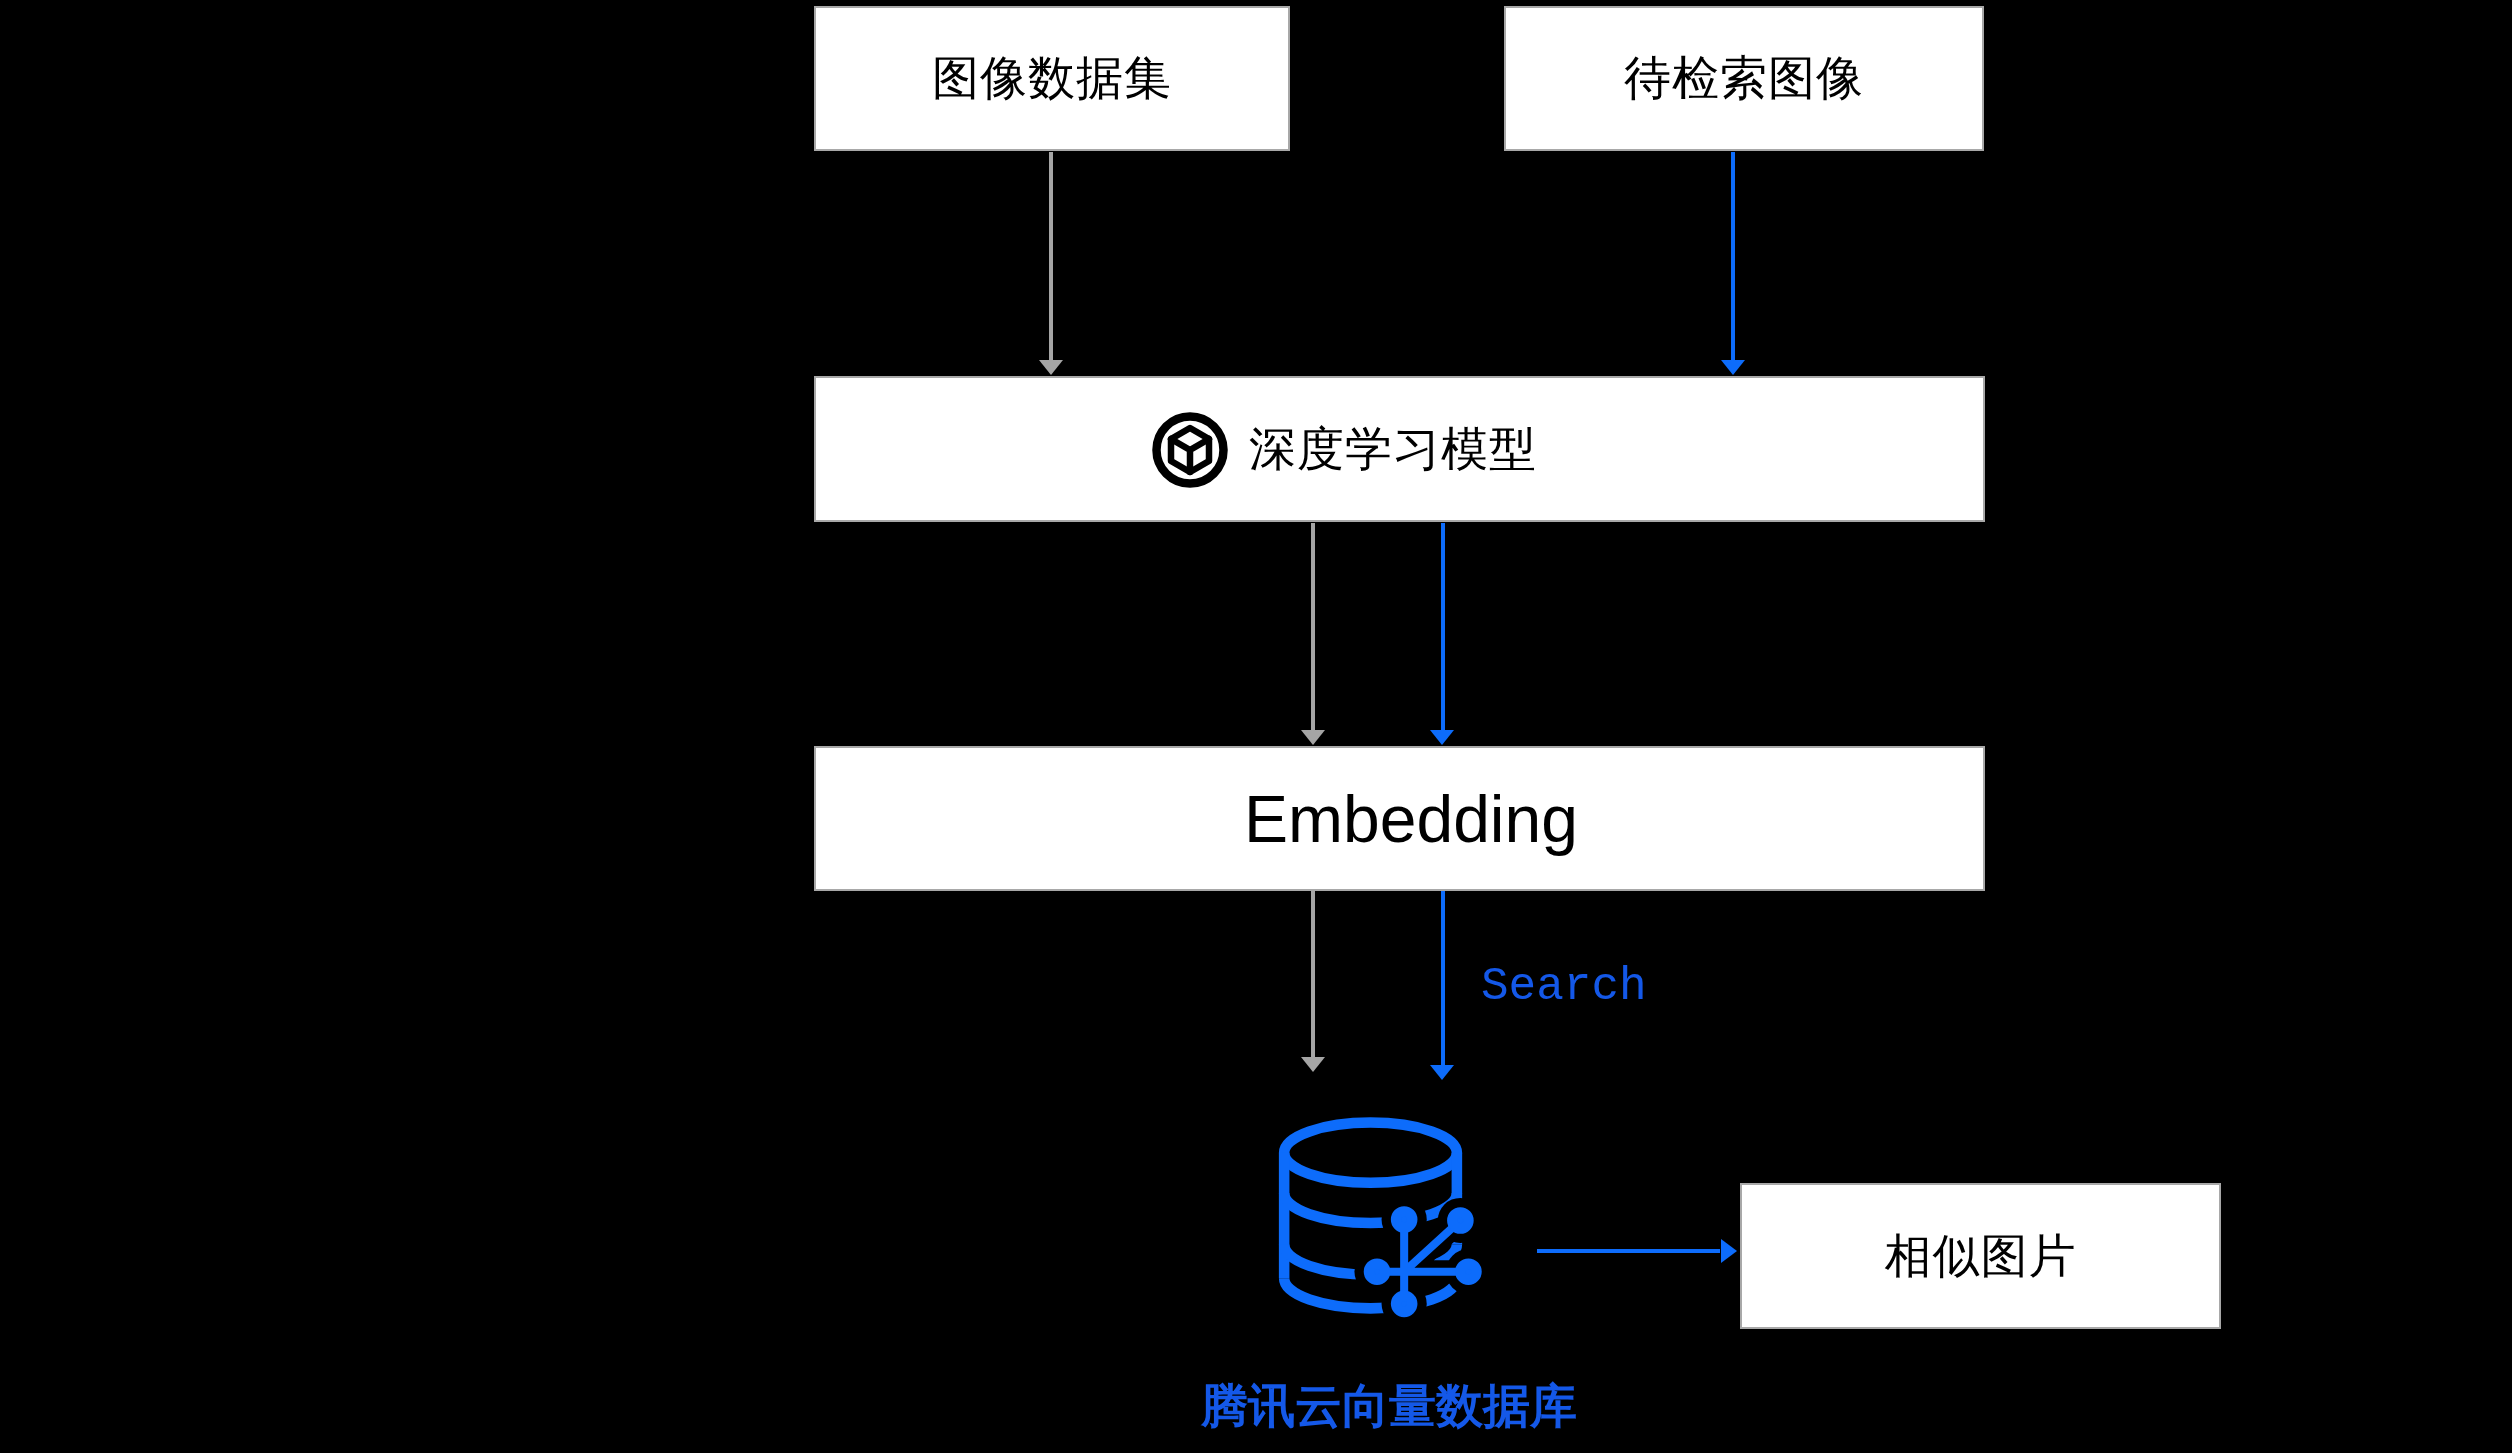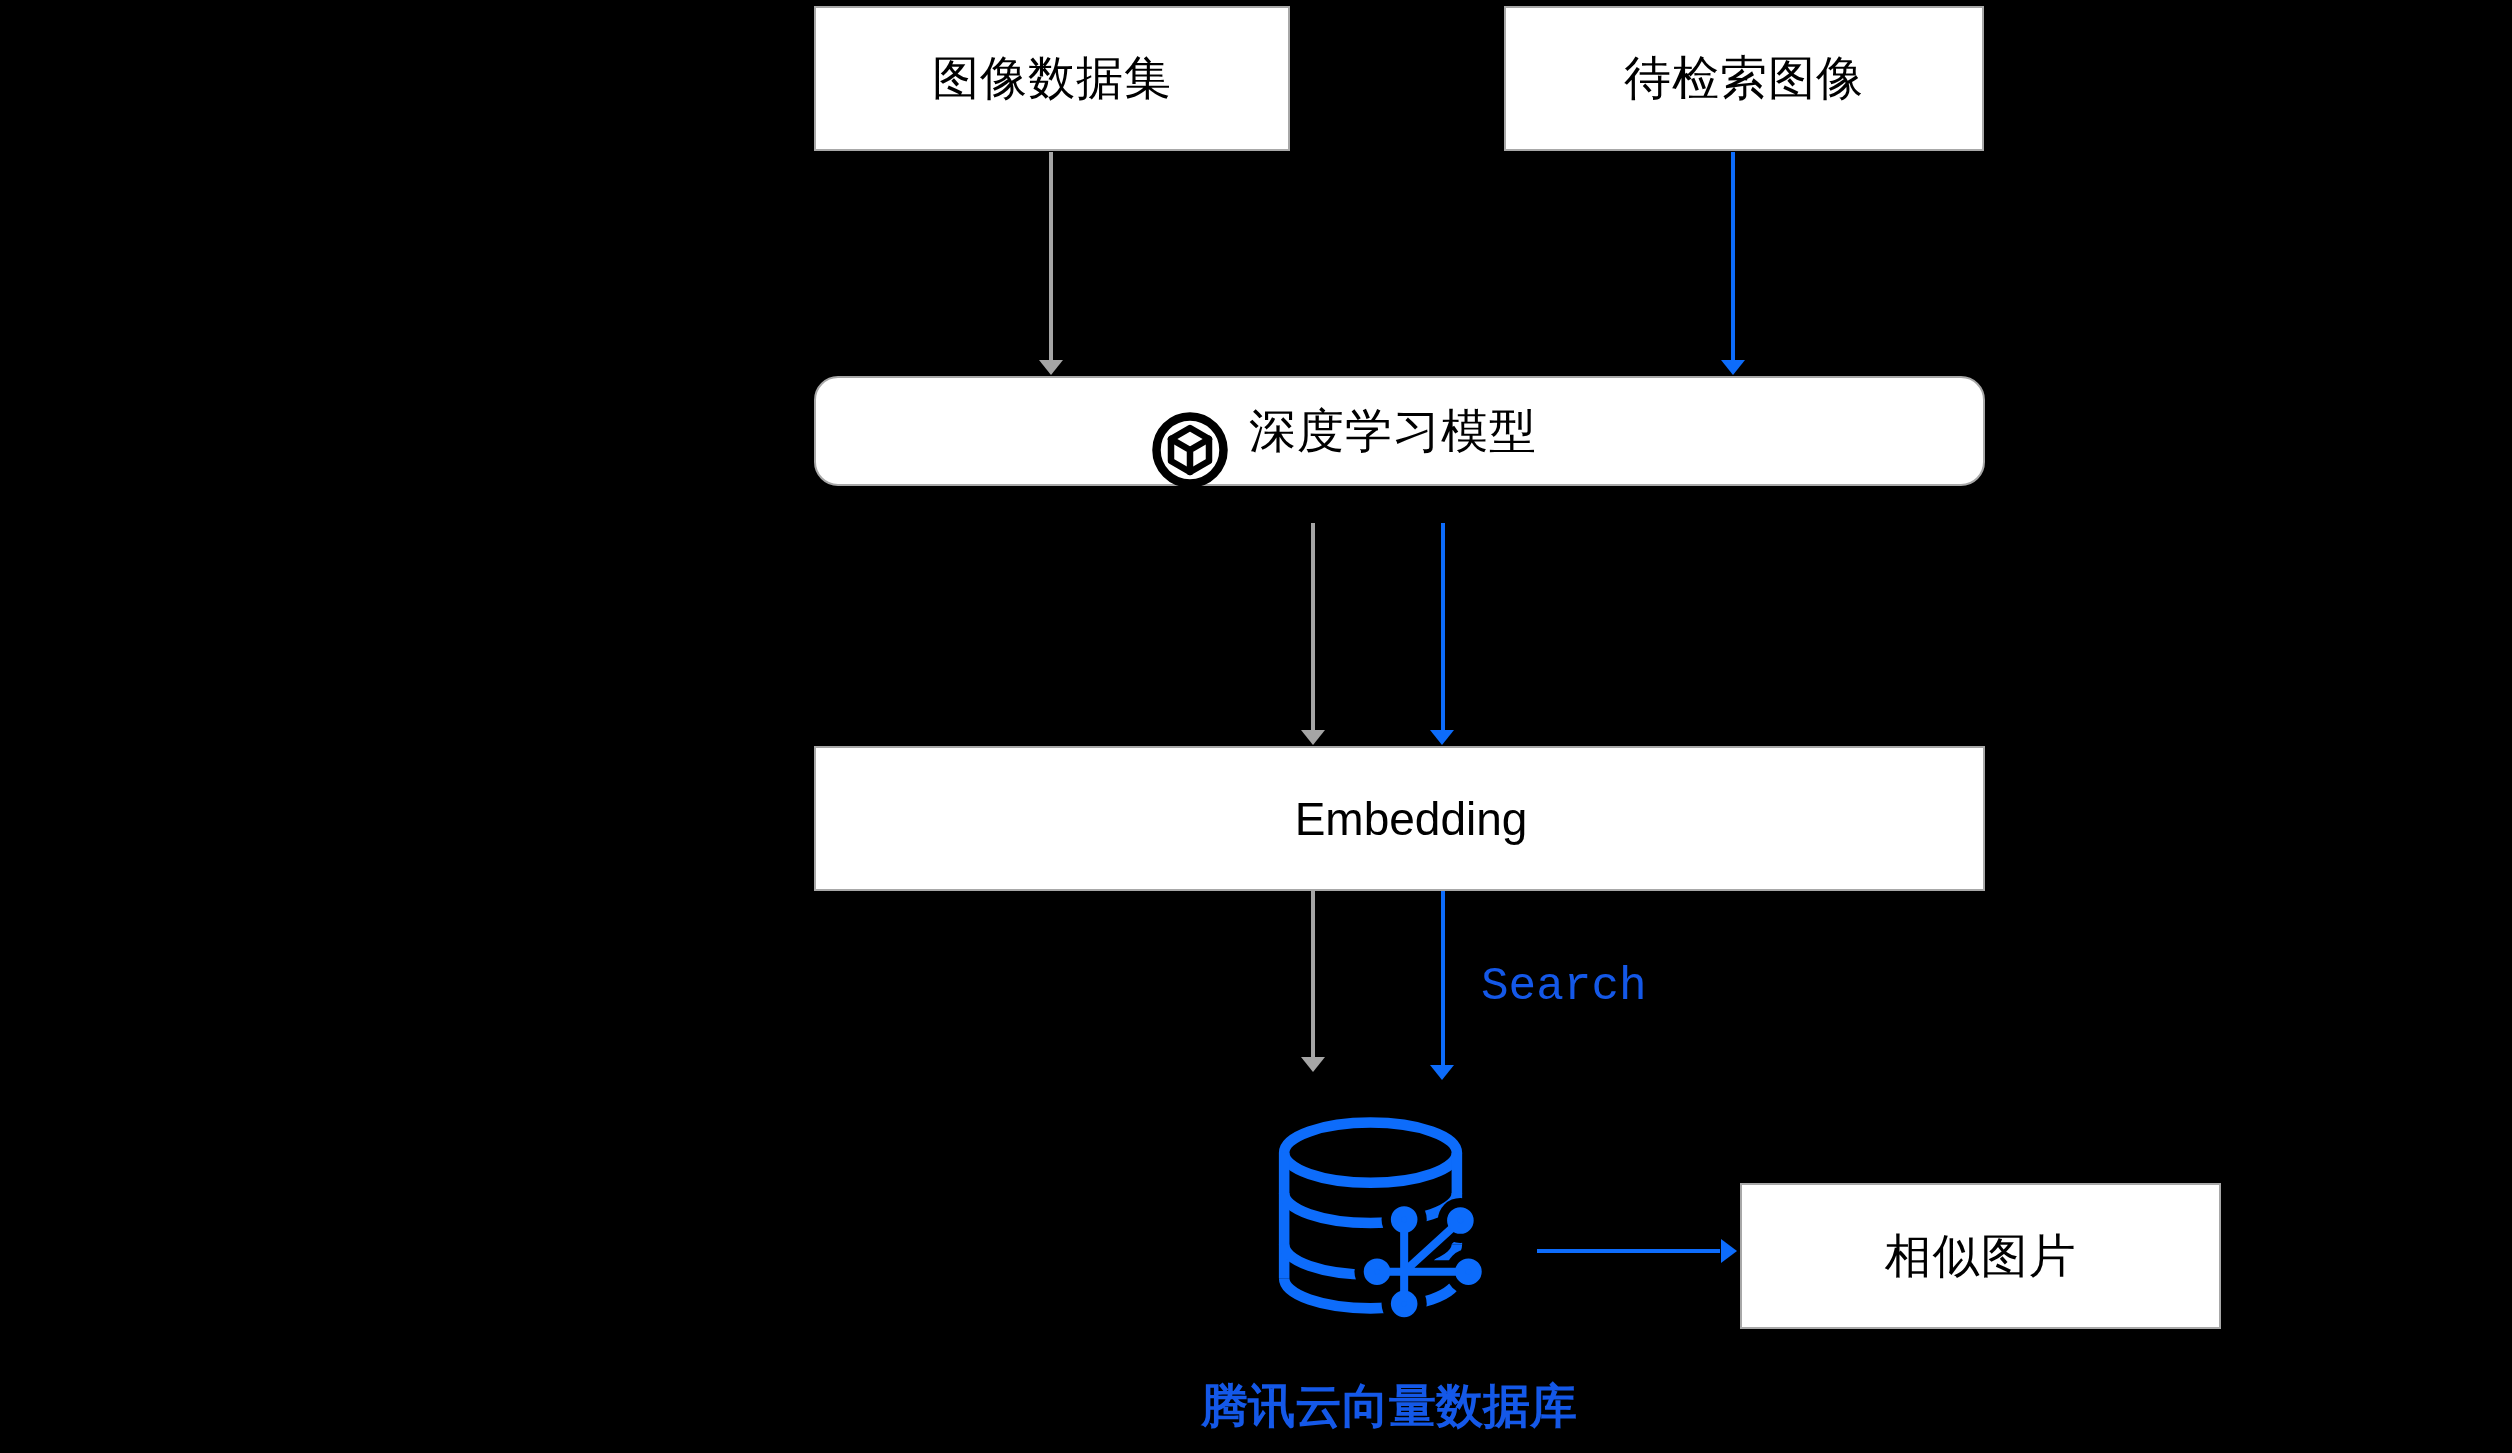--- a/index.html
+++ b/index.html
@@ -24,21 +24,21 @@
     align-items: center;
     justify-content: center;
   }
   .node-label {
     color: #000000;
     font-size: 47px;
     letter-spacing: 1px;
     white-space: nowrap;
   }
   .embedding-label {
-    font-size: 46px;
+    font-size: 66px;
     letter-spacing: 0;
     margin-left: 23px;
   }
   
   .vline {
     position: absolute;
     width: 4px;
   }
   .vline.gray { background: var(--arrow-gray, #a5a5a5); }
   .vline.blue { background: var(--accent-blue, #0d6cfb); }
@@ -145,21 +145,21 @@
   <div class="node-box" style="left:814px; top:6px; width:476px; height:145px;">
     <span class="node-label">图像数据集</span>
   </div>
 
   <div class="vline gray" style="left:1049px; top:152px; height:209px;"></div>
   <div class="head-down gray" style="left:1039px; top:360px;"></div>
 
   <div class="vline blue" style="left:1731px; top:152px; height:209px;"></div>
   <div class="head-down blue" style="left:1721px; top:360px;"></div>
 
-  <div class="node-box" style="left:814px; top:376px; width:1171px; height:110px; justify-content:flex-start;border-radius:24px;">
+  <div class="node-box" style="left:814px; top:376px; width:1171px; height:146px; justify-content:flex-start;">
     <svg class="model-icon" width="78" height="78" viewBox="0 0 156 156">
       <circle cx="78" cy="78" r="67" stroke-width="17"></circle>
       <path d="M78 34 L116 56 L116 100 L78 122 L40 100 L40 56 Z" stroke-width="13"></path>
       <path d="M40 56 L78 78 L116 56 M78 78 L78 122" stroke-width="13"></path>
     </svg>
     <span class="node-label" style="position:absolute; left:433px;">深度学习模型</span>
   </div>
 
   <div class="vline gray" style="left:1311px; top:523px; height:208px;"></div>
   <div class="head-down gray" style="left:1301px; top:730px;"></div>

